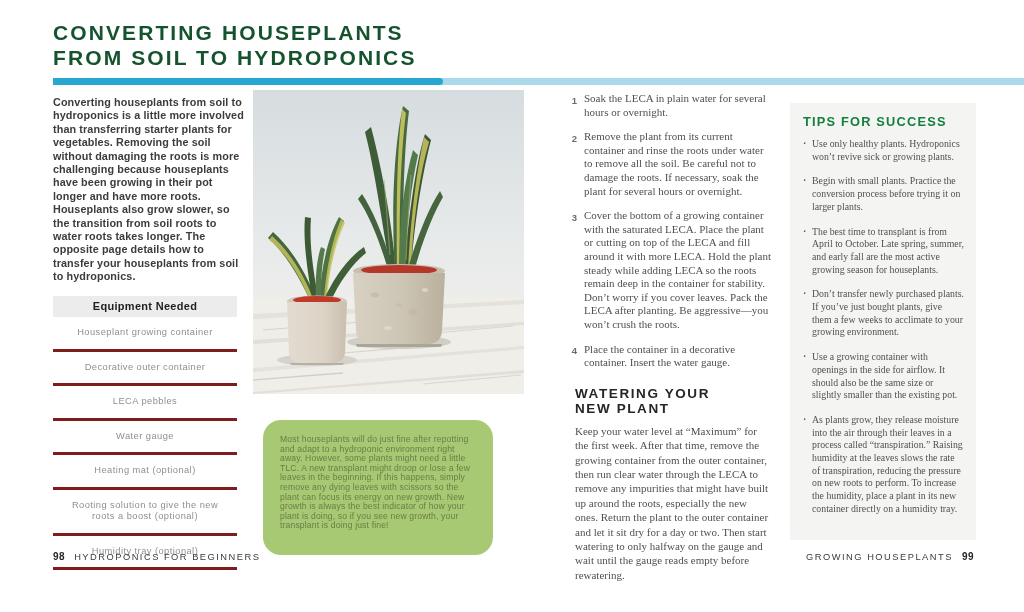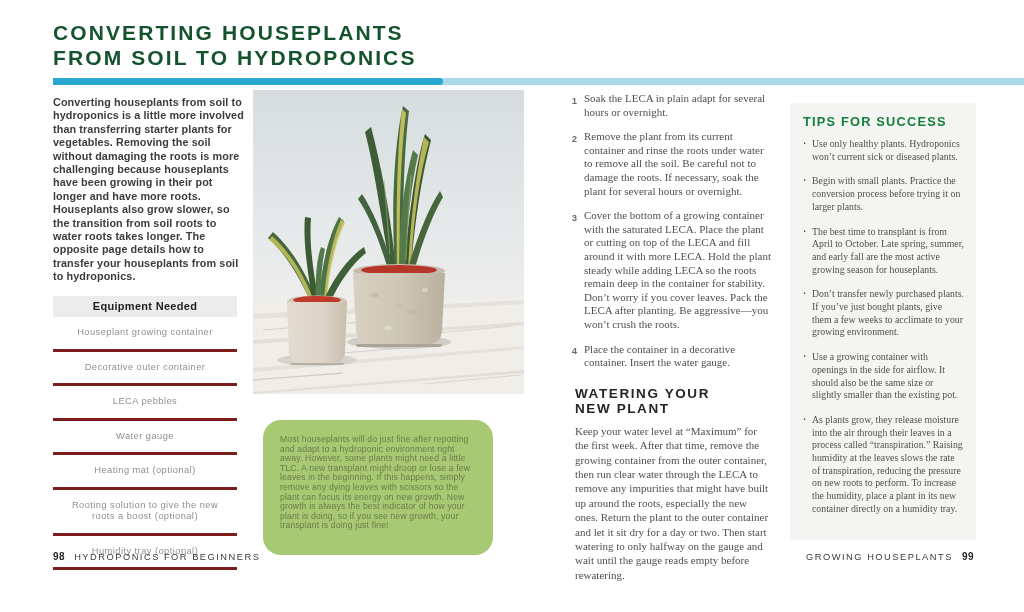--- a/index.html
+++ b/index.html
@@ -204,21 +204,21 @@
     </svg>
   </div>
 
   <div class="callout">Most houseplants will do just fine after repotting and adapt to a hydroponic environment right away. However, some plants might need a little TLC. A new transplant might droop or lose a few leaves in the beginning. If this happens, simply remove any dying leaves with scissors so the plant can focus its energy on new growth. New growth is always the best indicator of how your plant is doing, so if you see new growth, your transplant is doing just fine!</div>
 
   <div class="main-col">
     <ol class="steps">
 
         <li class="step">
           <span class="step-num">1</span>
-          <span class="step-text">Soak the LECA in plain adapt for several hours or overnight.</span>
+          <span class="step-text">Soak the LECA in plain water for several hours or overnight.</span>
         </li>
 
         <li class="step">
           <span class="step-num">2</span>
           <span class="step-text">Remove the plant from its current container and rinse the roots under water to remove all the soil. Be careful not to damage the roots. If necessary, soak the plant for several hours or overnight.</span>
         </li>
 
         <li class="step">
           <span class="step-num">3</span>
           <span class="step-text">Cover the bottom of a growing container with the saturated LECA. Place the plant or cutting on top of the LECA and fill around it with more LECA. Hold the plant steady while adding LECA so the roots remain deep in the container for stability. Don’t worry if you cover leaves. Pack the LECA after planting. Be aggressive—you won’t crush the roots.</span>
@@ -230,21 +230,21 @@
         </li>
       </ol>
     <h2 class="watering-heading"><span>WATERING YOUR</span><br><span>NEW PLANT</span></h2>
     <p class="watering-body">Keep your water level at “Maximum” for the first week. After that time, remove the growing container from the outer container, then run clear water through the LECA to remove any impurities that might have built up around the roots, especially the new ones. Return the plant to the outer container and let it sit dry for a day or two. Then start watering to only halfway on the gauge and wait until the gauge reads empty before rewatering.</p>
   </div>
 
   <aside class="tips">
     <h2 class="tips-heading">TIPS FOR SUCCESS</h2>
     <ul class="tips-list">
 
-        <li class="tips-item">Use only healthy plants. Hydroponics won’t current sick or diseased plants.</li>
+        <li class="tips-item">Use only healthy plants. Hydroponics won’t revive sick or growing plants.</li>
 
         <li class="tips-item">Begin with small plants. Practice the conversion process before trying it on larger plants.</li>
 
         <li class="tips-item">The best time to transplant is from April to October. Late spring, summer, and early fall are the most active growing season for houseplants.</li>
 
         <li class="tips-item">Don’t transfer newly purchased plants. If you’ve just bought plants, give them a few weeks to acclimate to your growing environment.</li>
 
         <li class="tips-item">Use a growing container with openings in the side for airflow. It should also be the same size or slightly smaller than the existing pot.</li>
 
         <li class="tips-item">As plants grow, they release moisture into the air through their leaves in a process called “transpiration.” Raising humidity at the leaves slows the rate of transpiration, reducing the pressure on new roots to perform. To increase the humidity, place a plant in its new container directly on a humidity tray.</li>

